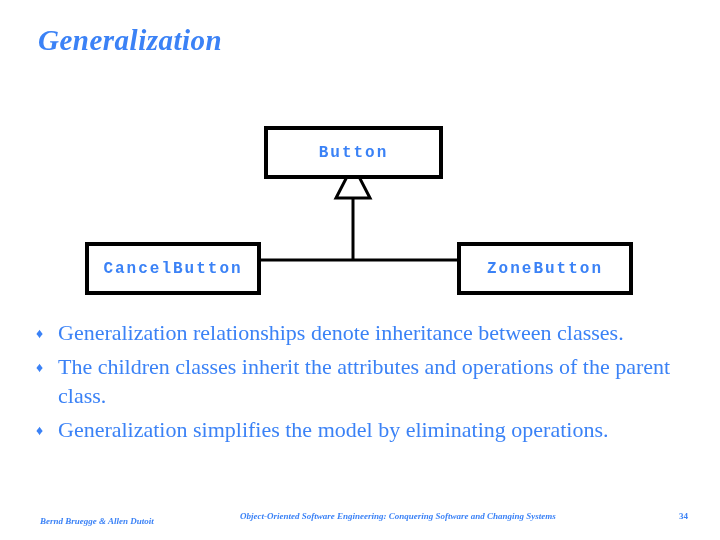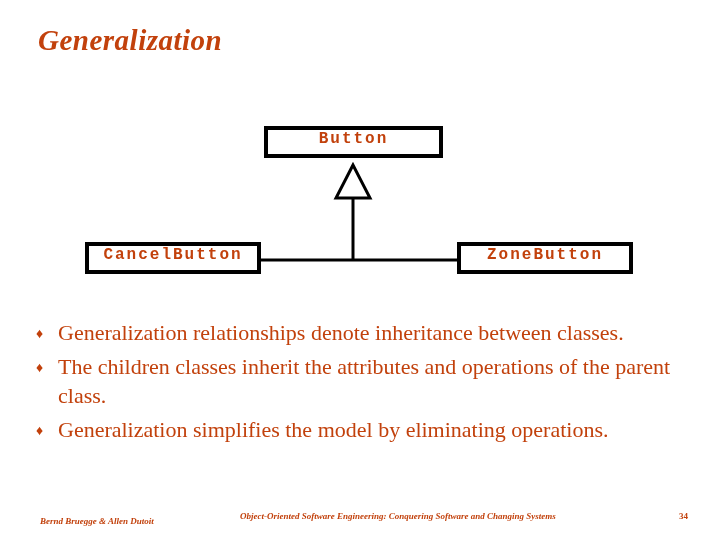--- a/index.html
+++ b/index.html
@@ -1,28 +1,28 @@
 <!DOCTYPE html>
 <html><head>
 <meta charset="utf-8">
 <style>
   html, body { margin:0; padding:0; background:#ffffff; }
   .slide {
     position:relative; width:720px; height:540px; background:#ffffff;
-    color:#c2410c; font-family:"Liberation Serif", serif; overflow:hidden;
+    color:#3b82f6; font-family:"Liberation Serif", serif; overflow:hidden;
   }
   .title {
     position:absolute; left:38px; top:24px; margin:0;
     font-size:29px; font-weight:bold; font-style:italic; letter-spacing:0.5px;
   }
   .connectors { position:absolute; left:0; top:0; pointer-events:none; }
   .class-box {
-    position:absolute; box-sizing:border-box; height:32px;
+    position:absolute; box-sizing:border-box; height:53px;
     border:4px solid #000000; background:#ffffff;
-    display:flex; justify-content:center;
+    display:flex; align-items:center; justify-content:center;
     font-family:"Liberation Mono", monospace; font-weight:bold;
     font-size:16px; letter-spacing:2px; white-space:nowrap;
   }
   .parent-box   { left:264px; top:126px; width:179px; }
   .child-left   { left:85px;  top:242px; width:176px; }
   .child-right  { left:457px; top:242px; width:176px; }
   .bullets {
     position:absolute; left:30px; top:318px; width:652px;
     margin:0; padding:0; list-style:none;
   }

